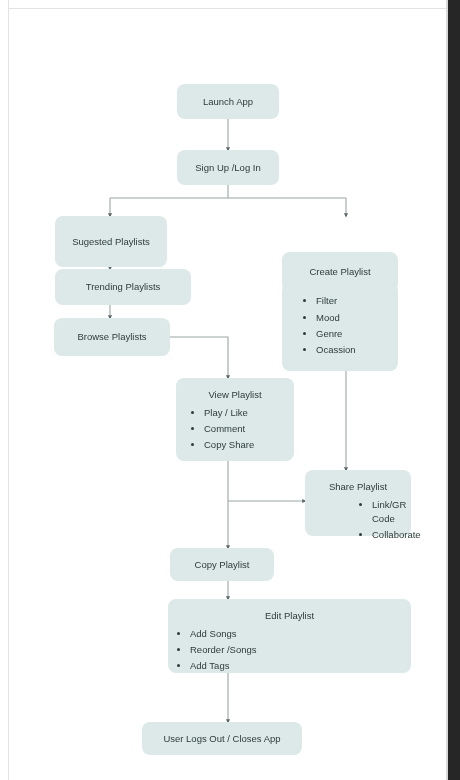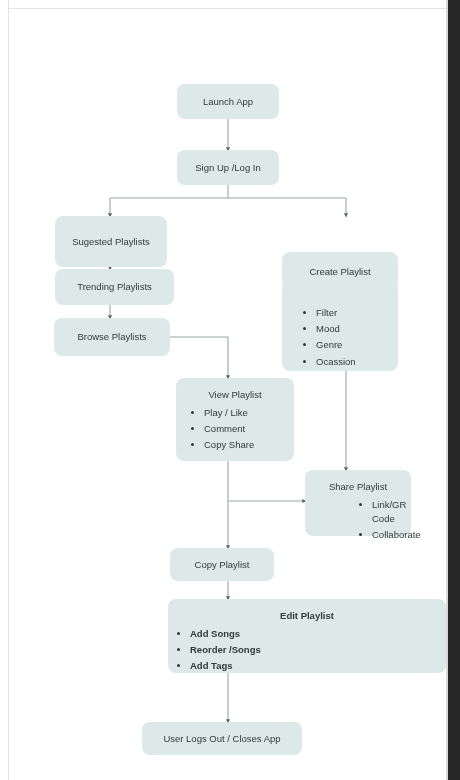--- a/index.html
+++ b/index.html
@@ -66,21 +66,21 @@
     padding-left: 34px;
     list-style: disc;
   }
   .node ul li {
     margin: 0 0 2.5px 0;
     font-size: 9.5px;
   }
   .node.list-only {
     display: flex;
     flex-direction: column;
-    justify-content: flex-end;
+    justify-content: center;
   }
   .node.list-only ul { margin-top: 0; }
   .node.titled-list {
     padding-top: 10px;
   }
   .node.edit ul {
     padding-left: 22px;
   }
 
   
@@ -147,21 +147,21 @@
   </div>
 
   <div class="node center-only" style="left:55px; top:216px; width:112px; height:51px;">
     <span class="title">Sugested Playlists</span>
   </div>
 
   <div class="node center-only" style="left:282px; top:216px; width:116px; height:40px;margin-top:36px;">
     <span class="title">Create Playlist</span>
   </div>
 
-  <div class="node center-only" style="left:55px; top:269px; width:119px; height:36px;">
+  <div class="node center-only" style="left:55px; top:269px; width:136px; height:36px;">
     <span class="title">Trending Playlists</span>
   </div>
 
   <div class="node list-only" style="left:282px; top:283px; width:116px; height:88px;">
     <ul>
       <li>Filter</li>
       <li>Mood</li>
       <li>Genre</li>
       <li>Ocassion</li>
     </ul>
@@ -185,21 +185,21 @@
     <ul style="padding-left:39px;margin-left:28px;">
       <li>Link/GR Code</li>
       <li>Collaborate</li>
     </ul>
   </div>
 
   <div class="node center-only" style="left:170px; top:548px; width:104px; height:33px;">
     <span class="title">Copy Playlist</span>
   </div>
 
-  <div class="node edit titled-list" style="left:168px; top:599px; width:278px; height:74px;font-weight:bold;">
+  <div class="node edit titled-list" style="left:168px; top:599px; width:243px; height:74px;">
     <span class="title">Edit Playlist</span>
     <ul>
       <li>Add Songs</li>
       <li>Reorder /Songs</li>
       <li>Add Tags</li>
     </ul>
   </div>
 
   <div class="node center-only" style="left:142px; top:722px; width:160px; height:33px;">
     <span class="title">User Logs Out / Closes App</span>

